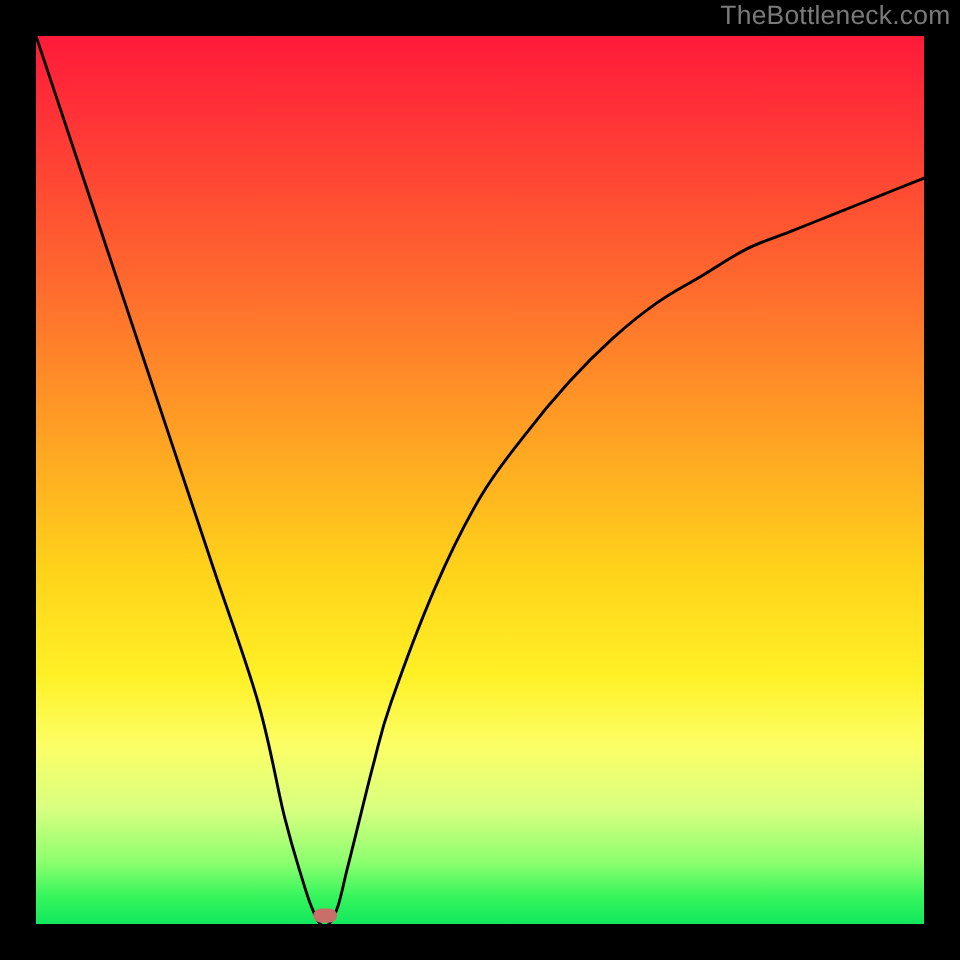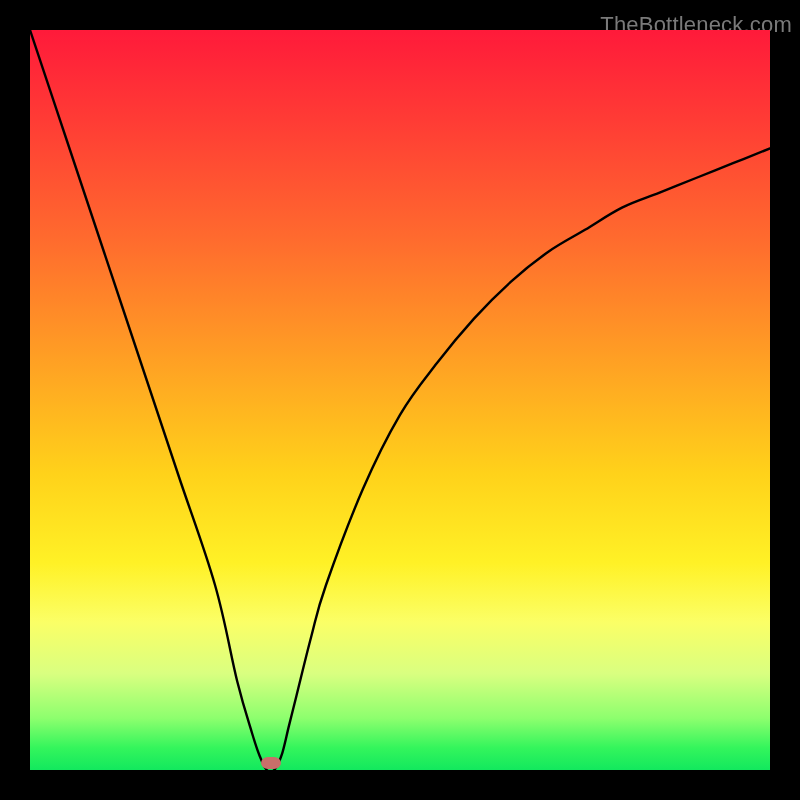--- a/index.html
+++ b/index.html
@@ -42,21 +42,21 @@
       #34f55c 97%,
       #12e85e 100%
     );
   }
   .curve-svg {
     position: absolute;
     inset: 0;
   }
   .watermark {
     position: absolute;
-    top: 12px;
+    top: 0;
     right: 8px;
     color: #7a7a7a;
     font-size: 22px;
     letter-spacing: 0.2px;
     user-select: none;
   }
   .marker {
     position: absolute;
     width: 20px;
     height: 12px;

